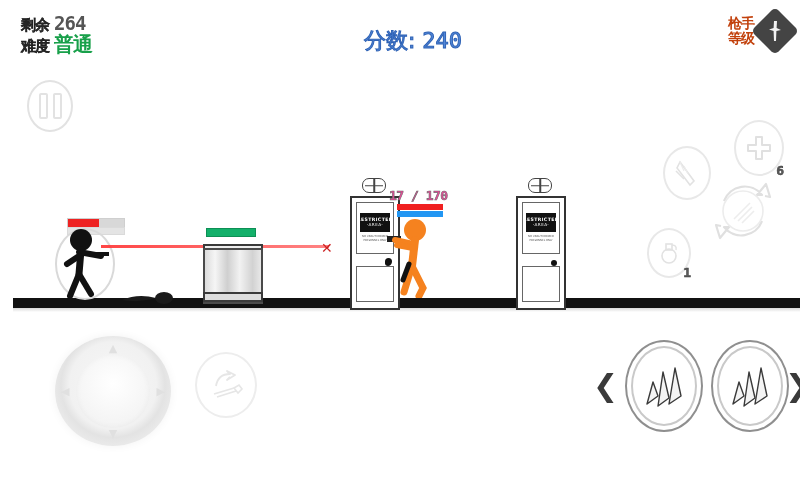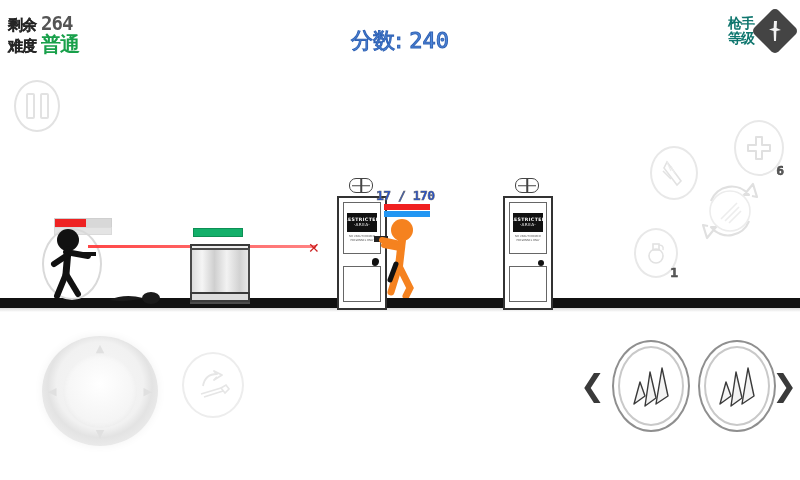--- a/index.html
+++ b/index.html
@@ -1,21 +1,21 @@
 <!DOCTYPE html>
 <html><head>
 <meta charset="utf-8">
 <style>
   html,body{margin:0;padding:0;background:#fff;}
   body{
     width:800px;height:480px;overflow:hidden;position:relative;
     font-family:"DejaVu Sans","Liberation Sans",sans-serif;
     background:#ffffff;
   }
-  .stage{position:absolute;inset:0;}
+  .stage{position:absolute;inset:0;margin-left:13px;}
 
   
   .ground{
     position:absolute;left:0;top:298px;width:800px;height:10px;
     background:#111111;
   }
   .ground-shadow{
     position:absolute;left:0;top:308px;width:800px;height:4px;
     background:linear-gradient(#d8d8d8,#ffffff);
   }
@@ -60,21 +60,21 @@
     -webkit-text-stroke:1px #2f62b5;letter-spacing:0px;margin-top:2px;
   }
   .num-mono{font-family:"DejaVu Sans Mono","Liberation Mono",monospace;}
 
   
   .rank-wrap{
     position:absolute;right:8px;top:14px;display:flex;align-items:center;gap:4px;
   }
   .rank-text{text-align:right;line-height:1.05;}
   .rank-text div{
-    font-size:14px;font-weight:bold;color:#0f766e;letter-spacing:-1px;
+    font-size:14px;font-weight:bold;color:#c2410c;letter-spacing:-1px;
   }
   .rank-badge{
     width:34px;height:34px;background:#444;
     transform:rotate(45deg);border-radius:5px;
     display:flex;align-items:center;justify-content:center;
   }
   .rank-badge svg{transform:rotate(-45deg);}
 
   
   .btn-oval{
@@ -220,21 +220,21 @@
     content:"";position:absolute;left:2px;right:2px;top:50%;height:1.5px;
     background:#444;transform:translateY(-50%);
   }
   .lamp-a{left:349px;top:178px;}
   .lamp-b{left:515px;top:178px;}
 
   
   .player{position:absolute;left:378px;top:218px;}
   .ammo-text{
     position:absolute;left:376px;top:188px;
-    font-size:13px;font-weight:bold;color:#1d4ed8;
+    font-size:13px;font-weight:bold;color:#ec4899;
     -webkit-text-stroke:0.6px #6a6a6a;
     font-family:"DejaVu Sans Mono","Liberation Mono",monospace;
     letter-spacing:-0.5px;white-space:nowrap;
   }
   .pbar-red{
     position:absolute;left:384px;top:204px;width:46px;height:6px;background:#f02020;
   }
   .pbar-blue{
     position:absolute;left:384px;top:211px;width:46px;height:6px;background:#2196f3;
   }

